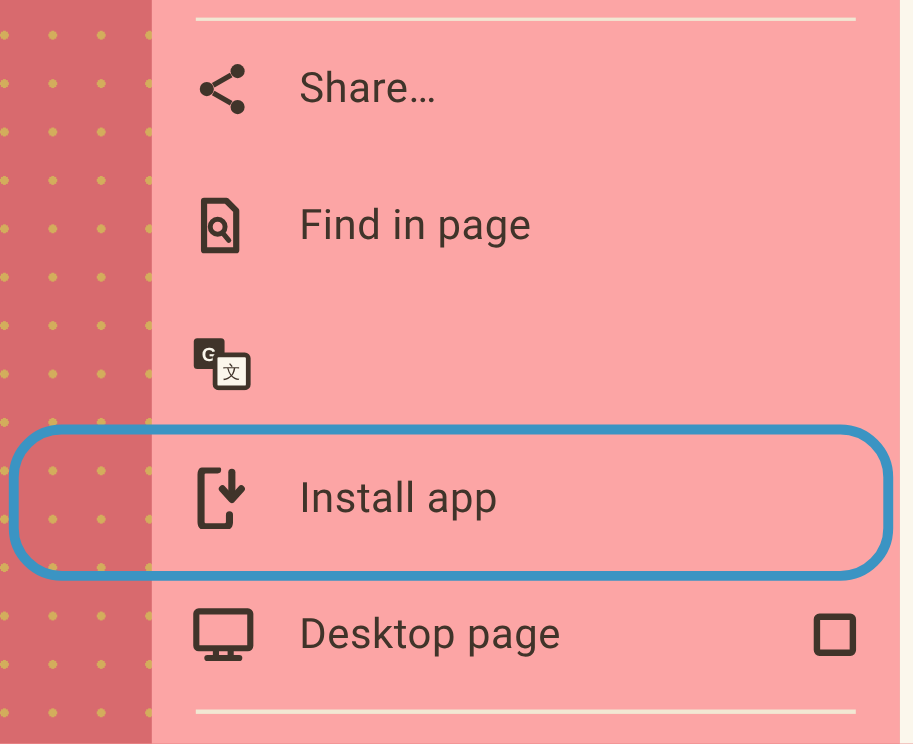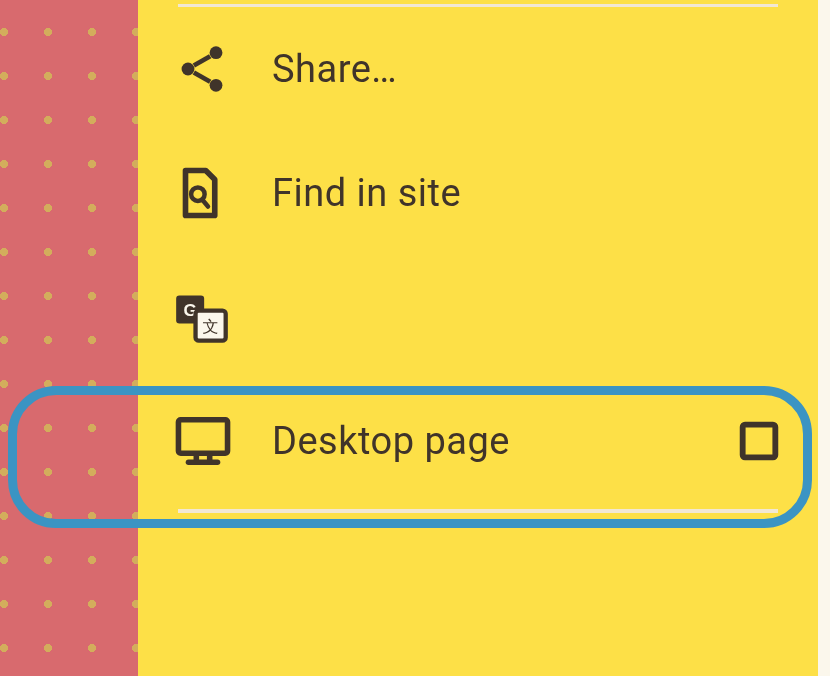--- a/index.html
+++ b/index.html
@@ -27,25 +27,25 @@
       height: 100%;
       background: #fbf7ec;
       z-index: 2;
     }
     .menu-panel {
       position: absolute;
       left: 138px;
       top: 0;
       width: 680px;
       height: 100%;
-      background: #fde047;
+      background: #fca5a5;
       z-index: 1;
       display: flex;
       flex-direction: column;
-      padding-top: 0;
+      padding-top: 12px;
     }
     .top-divider {
       margin: 4px 40px 0 40px;
       height: 3px;
       background: #f1e7d3;
     }
     .bottom-divider {
       margin: 6px 40px 0 40px;
       height: 4px;
       background: #f2e8d3;
@@ -109,34 +109,44 @@
   </div>
 
   <div class="menu-item">
     <span class="icon-slot">
       <svg width="50" height="54" viewBox="0 0 40 48" fill="none">
         <path d="M8 4 L26 4 L34 12 L34 44 L8 44 Z" stroke="#40342a" stroke-width="5" stroke-linejoin="round" fill="none"></path>
         <circle cx="19" cy="25" r="6" stroke="#40342a" stroke-width="4" fill="none"></circle>
         <line x1="23" y1="30" x2="28" y2="36" stroke="#40342a" stroke-width="4" stroke-linecap="round"></line>
       </svg>
     </span>
-    <span class="label">Find in site</span>
+    <span class="label">Find in page</span>
   </div>
 
   <div class="menu-item">
     <span class="icon-slot">
       <svg width="56" height="52" viewBox="0 0 52 48" fill="none">
         <rect x="2" y="4" width="26" height="26" rx="3" fill="#40342a"></rect>
         <text x="15" y="23" text-anchor="middle" fill="#fbf7ec" font-size="16" font-weight="600" font-family="Arial">G</text>
         <rect x="20" y="18" width="28" height="28" rx="3" stroke="#40342a" stroke-width="4" fill="#fbf7ec"></rect>
         <text x="34" y="38" text-anchor="middle" fill="#40342a" font-size="15" font-weight="500" font-family="Arial">文</text>
       </svg>
     </span>
   </div>
 
+  <div class="menu-item">
+    <span class="icon-slot">
+      <svg width="52" height="56" viewBox="0 0 44 52" fill="none">
+        <path d="M6 14 L6 46 Q6 50 10 50 L26 50 Q30 50 30 46 L30 40 M6 14 L6 6 Q6 2 10 2 L20 2" stroke="#40342a" stroke-width="6" stroke-linecap="round" fill="none"></path>
+        <line x1="32" y1="4" x2="32" y2="24" stroke="#40342a" stroke-width="6" stroke-linecap="round"></line>
+        <path d="M24 18 L32 27 L40 18" stroke="#40342a" stroke-width="6" stroke-linecap="round" stroke-linejoin="round" fill="none"></path>
+      </svg>
+    </span>
+    <span class="label">Install app</span>
+  </div>
 
   <div class="menu-item">
     <span class="icon-slot">
       <svg width="58" height="52" viewBox="0 0 52 46" fill="none">
         <rect x="4" y="4" width="44" height="30" rx="2" stroke="#40342a" stroke-width="5" fill="none"></rect>
         <line x1="20" y1="34" x2="20" y2="41" stroke="#40342a" stroke-width="5"></line>
         <line x1="32" y1="34" x2="32" y2="41" stroke="#40342a" stroke-width="5"></line>
         <line x1="13" y1="42" x2="39" y2="42" stroke="#40342a" stroke-width="5" stroke-linecap="round"></line>
       </svg>
     </span>

